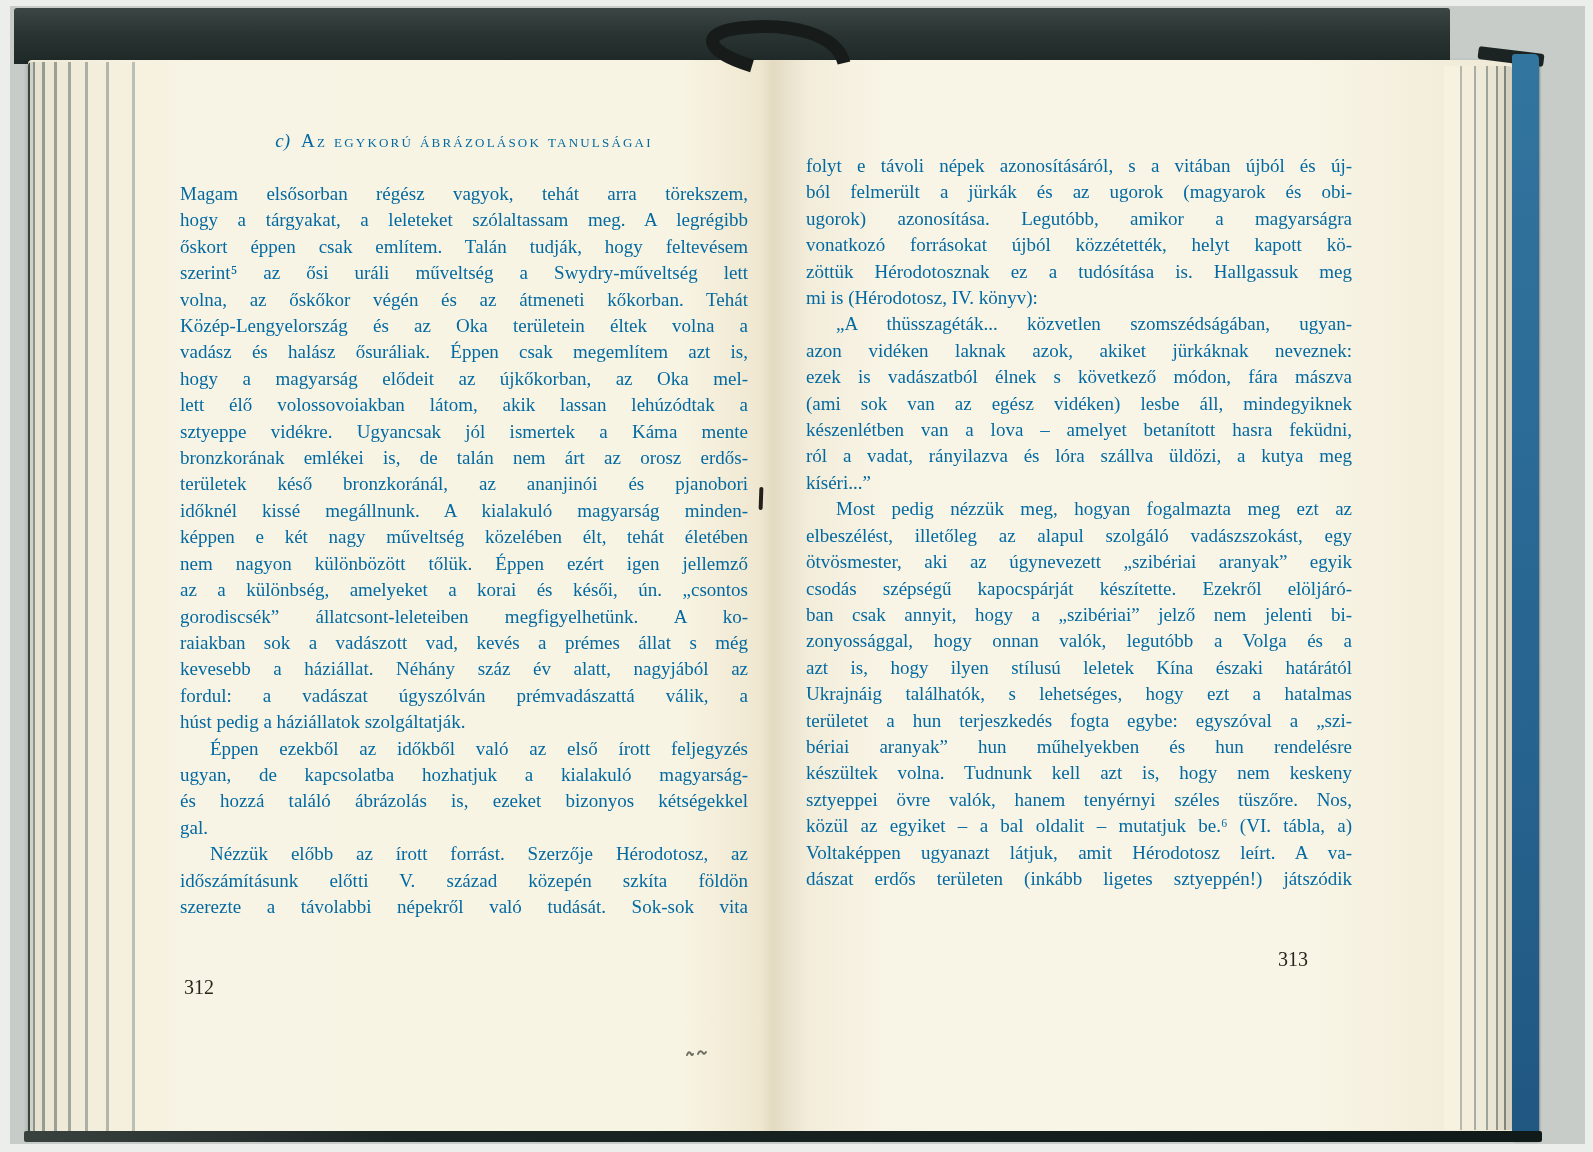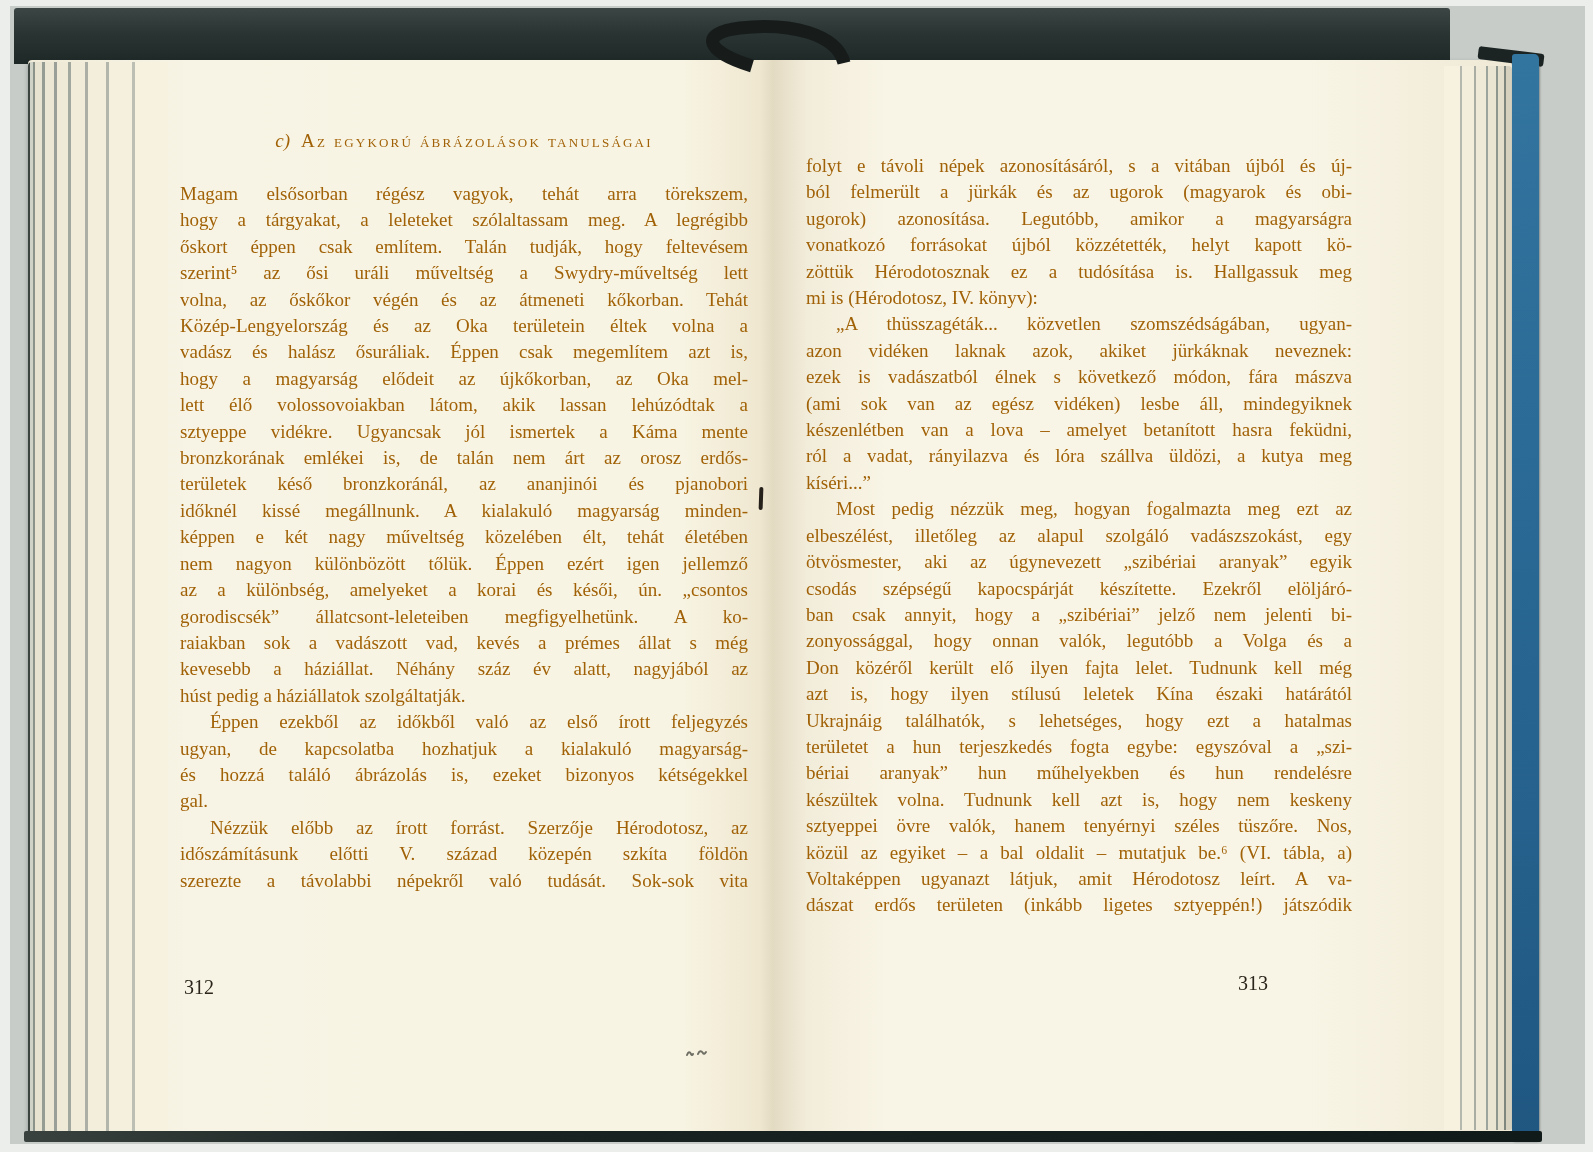--- a/index.html
+++ b/index.html
@@ -70,35 +70,35 @@
   }
   
   .bookmark { position:absolute; left:680px; top:0px; }
   .gutter-mark {
     position:absolute; left:759px; top:487px; width:4px; height:23px;
     background:#25201a; border-radius:2px; transform:rotate(2deg);
   }
   .smudge { position:absolute; left:685px; top:1047px; }
 
   
-  .page-text { position:absolute; color:#a16207; }
+  .page-text { position:absolute; color:#0369a1; }
   #left-text  { left:180px; top:130px; width:568px; }
   #right-text { left:806px; top:132px; width:546px;margin-top:21px; }
   .heading { text-align:center; font-size:19px; margin-bottom:29px; white-space:nowrap; }
   .heading-prefix { font-style:italic; margin-right:11px; }
   .heading-caps { font-variant:small-caps; letter-spacing:2.2px; }
   .line {
     font-size:19px; line-height:26.4px;
     text-align:justify; text-align-last:justify;
   }
   .line.indent { text-indent:30px; }
   .line.para-end { text-align-last:left; }
   .page-number { position:absolute; font-size:20px; color:#2a241a; }
   #page-num-left  { left:184px; top:976px; }
-  #page-num-right { left:1238px; top:972px; width:110px; text-align:left; }
+  #page-num-right { left:1238px; top:948px; width:110px; text-align:center; }
 </style>
 </head>
 <body>
 
 <div>
   <div class="scan-mat"></div>
   <div class="cover-top-band"></div>
   <div class="pages"></div>
   <div class="page-edges-left"></div>
   <div class="page-edges-right"></div>
@@ -133,20 +133,21 @@
         <div class="line">sztyeppe vidékre. Ugyancsak jól ismertek a Káma mente</div>
         <div class="line">bronzkorának emlékei is, de talán nem árt az orosz erdős-</div>
         <div class="line">területek késő bronzkoránál, az ananjinói és pjanobori</div>
         <div class="line">időknél kissé megállnunk. A kialakuló magyarság minden-</div>
         <div class="line">képpen e két nagy műveltség közelében élt, tehát életében</div>
         <div class="line">nem nagyon különbözött tőlük. Éppen ezért igen jellemző</div>
         <div class="line">az a különbség, amelyeket a korai és késői, ún. „csontos</div>
         <div class="line">gorodiscsék” állatcsont-leleteiben megfigyelhetünk. A ko-</div>
         <div class="line">raiakban sok a vadászott vad, kevés a prémes állat s még</div>
         <div class="line">kevesebb a háziállat. Néhány száz év alatt, nagyjából az</div>
+        <div class="line">fordul: a vadászat úgyszólván prémvadászattá válik, a</div>
         <div class="line para-end">húst pedig a háziállatok szolgáltatják.</div>
         <div class="line indent">Éppen ezekből az időkből való az első írott feljegyzés</div>
         <div class="line">ugyan, de kapcsolatba hozhatjuk a kialakuló magyarság-</div>
         <div class="line">és hozzá találó ábrázolás is, ezeket bizonyos kétségekkel</div>
         <div class="line para-end">gal.</div>
         <div class="line indent">Nézzük előbb az írott forrást. Szerzője Hérodotosz, az</div>
         <div class="line">időszámításunk előtti V. század közepén szkíta földön</div>
         <div class="line">szerezte a távolabbi népekről való tudását. Sok-sok vita</div>
       </div>
   </div>
@@ -165,21 +166,20 @@
         <div class="line">(ami sok van az egész vidéken) lesbe áll, mindegyiknek</div>
         <div class="line">készenlétben van a lova – amelyet betanított hasra feküdni,</div>
         <div class="line">ról a vadat, rányilazva és lóra szállva üldözi, a kutya meg</div>
         <div class="line para-end">kíséri...”</div>
         <div class="line indent">Most pedig nézzük meg, hogyan fogalmazta meg ezt az</div>
         <div class="line">elbeszélést, illetőleg az alapul szolgáló vadászszokást, egy</div>
         <div class="line">ötvösmester, aki az úgynevezett „szibériai aranyak” egyik</div>
         <div class="line">csodás szépségű kapocspárját készítette. Ezekről elöljáró-</div>
         <div class="line">ban csak annyit, hogy a „szibériai” jelző nem jelenti bi-</div>
         <div class="line">zonyossággal, hogy onnan valók, legutóbb a Volga és a</div>
-        <div class="line">Don közéről került elő ilyen fajta lelet. Tudnunk kell még</div>
         <div class="line">azt is, hogy ilyen stílusú leletek Kína északi határától</div>
         <div class="line">Ukrajnáig találhatók, s lehetséges, hogy ezt a hatalmas</div>
         <div class="line">területet a hun terjeszkedés fogta egybe: egyszóval a „szi-</div>
         <div class="line">bériai aranyak” hun műhelyekben és hun rendelésre</div>
         <div class="line">készültek volna. Tudnunk kell azt is, hogy nem keskeny</div>
         <div class="line">sztyeppei övre valók, hanem tenyérnyi széles tüszőre. Nos,</div>
         <div class="line">közül az egyiket – a bal oldalit – mutatjuk be.⁶ (VI. tábla, a)</div>
         <div class="line">Voltaképpen ugyanazt látjuk, amit Hérodotosz leírt. A va-</div>
         <div class="line">dászat erdős területen (inkább ligetes sztyeppén!) játszódik</div>
       </div>

